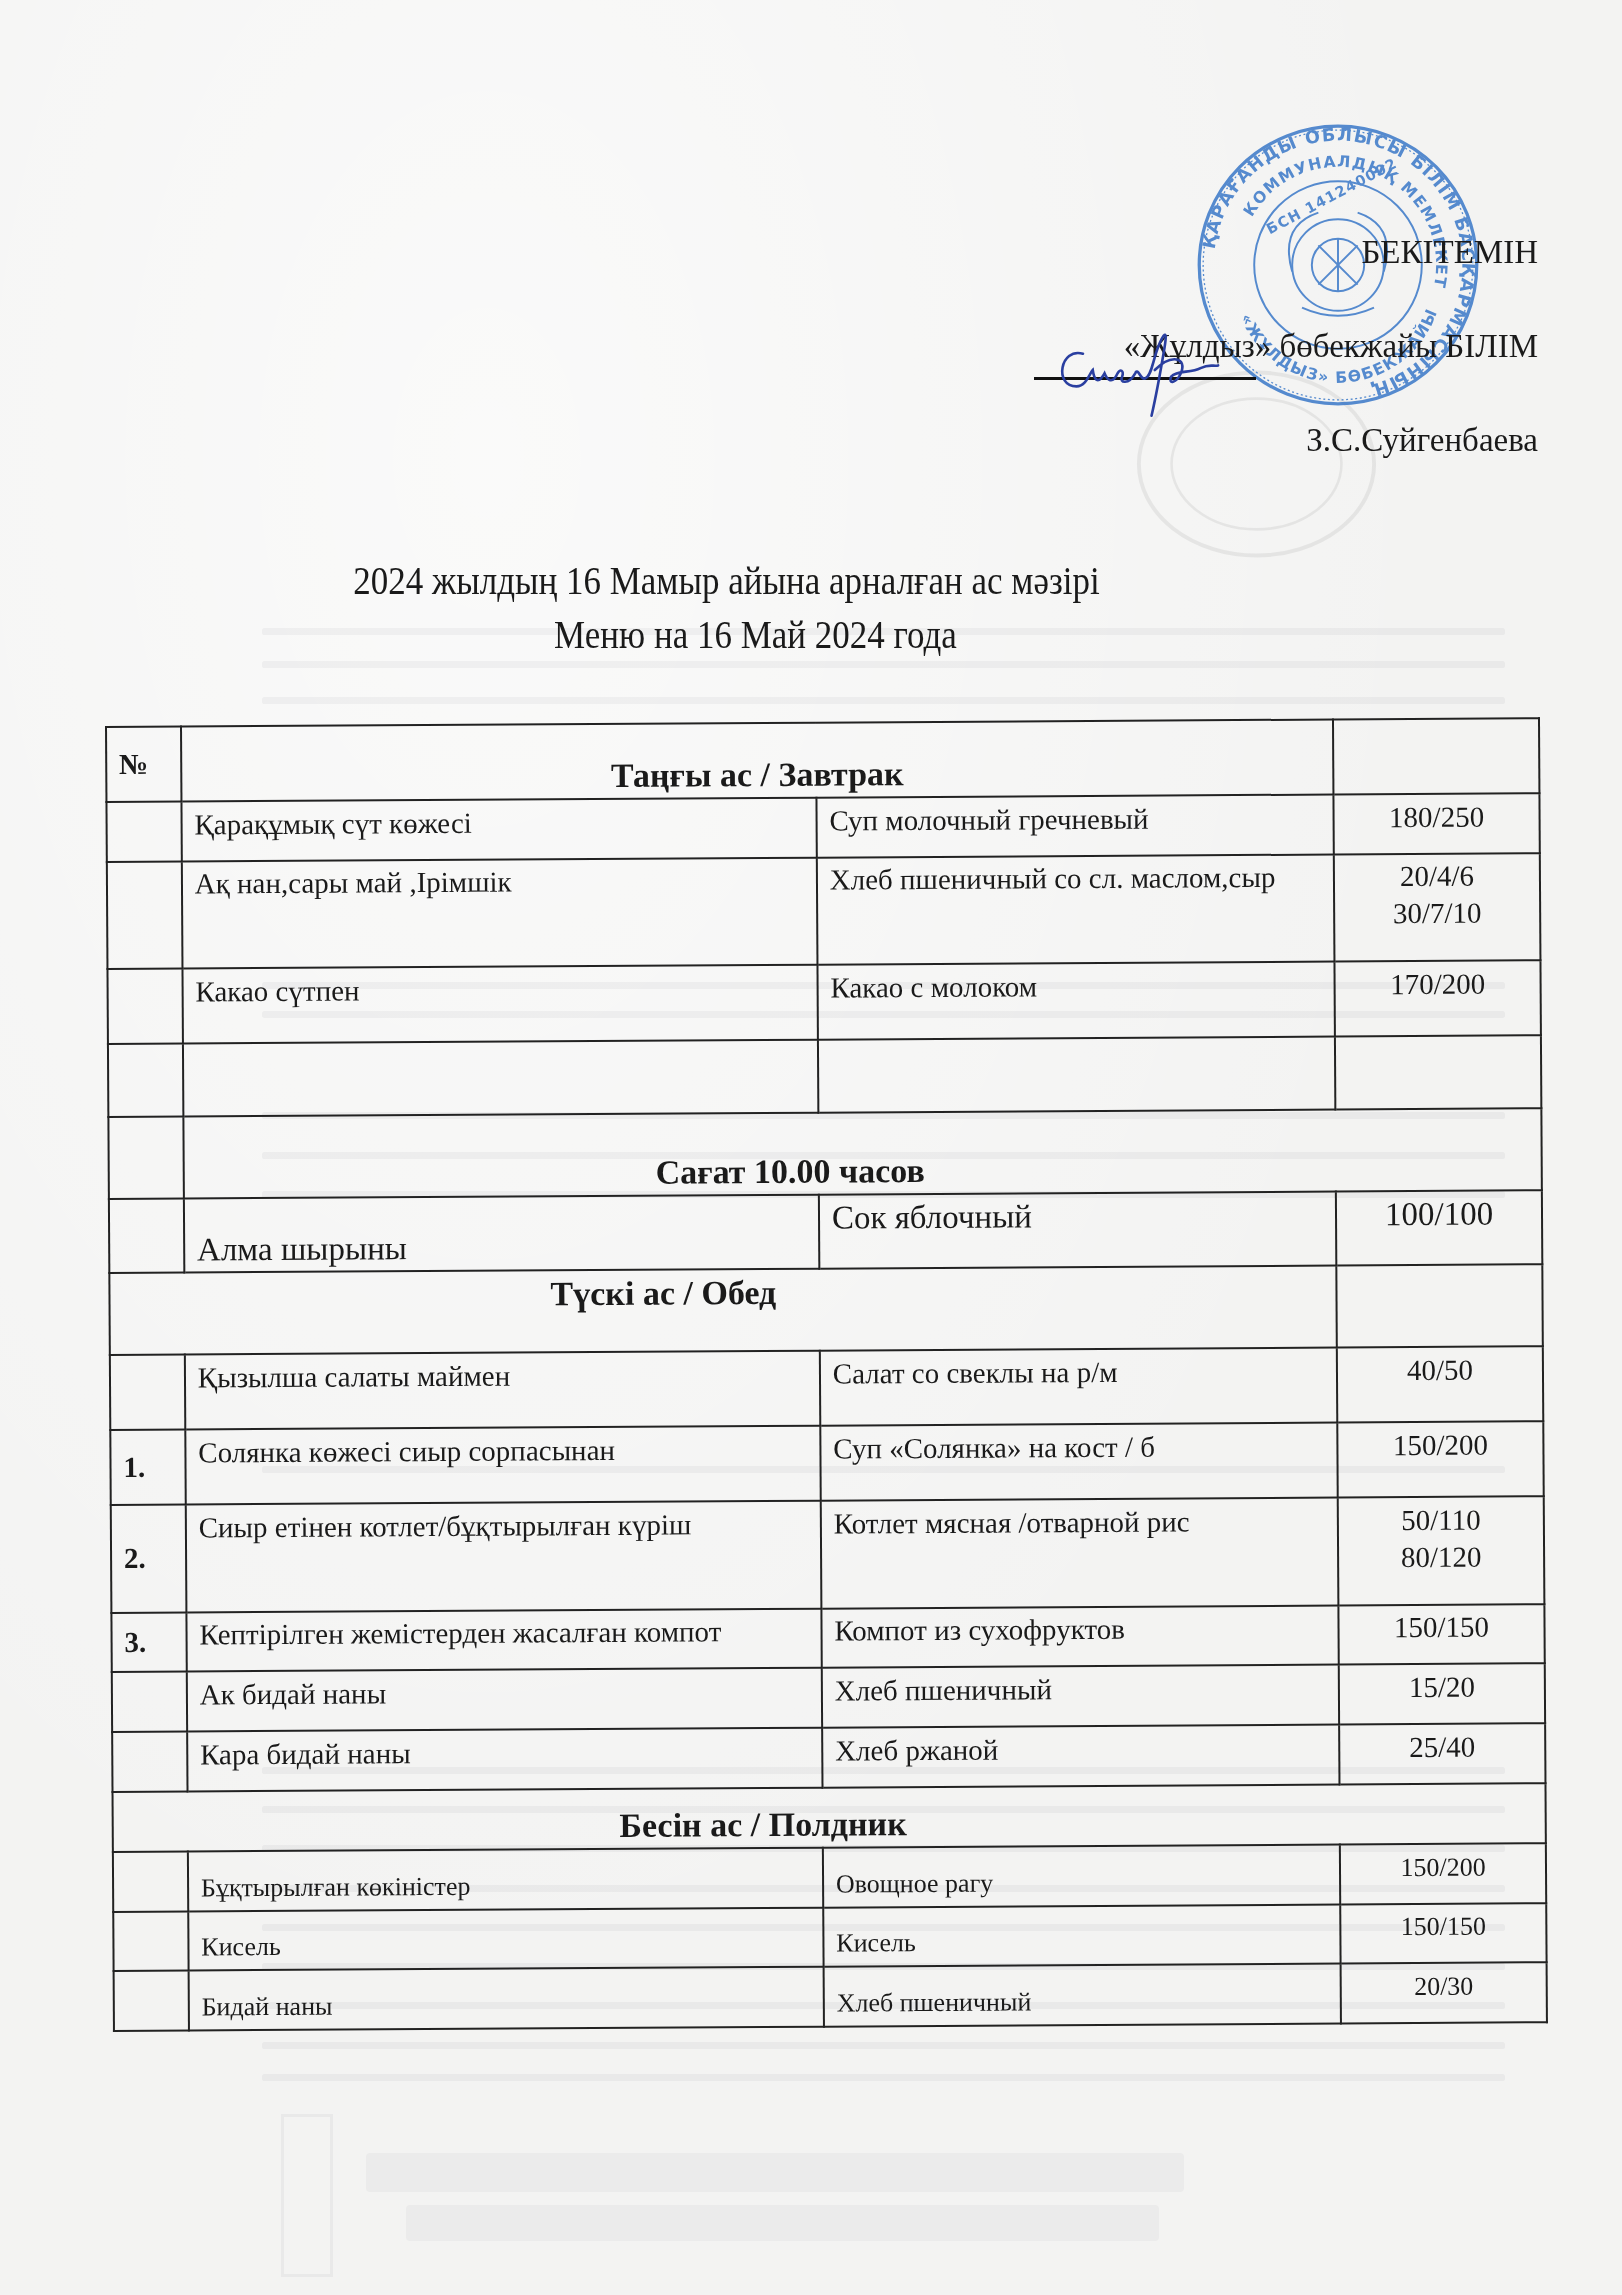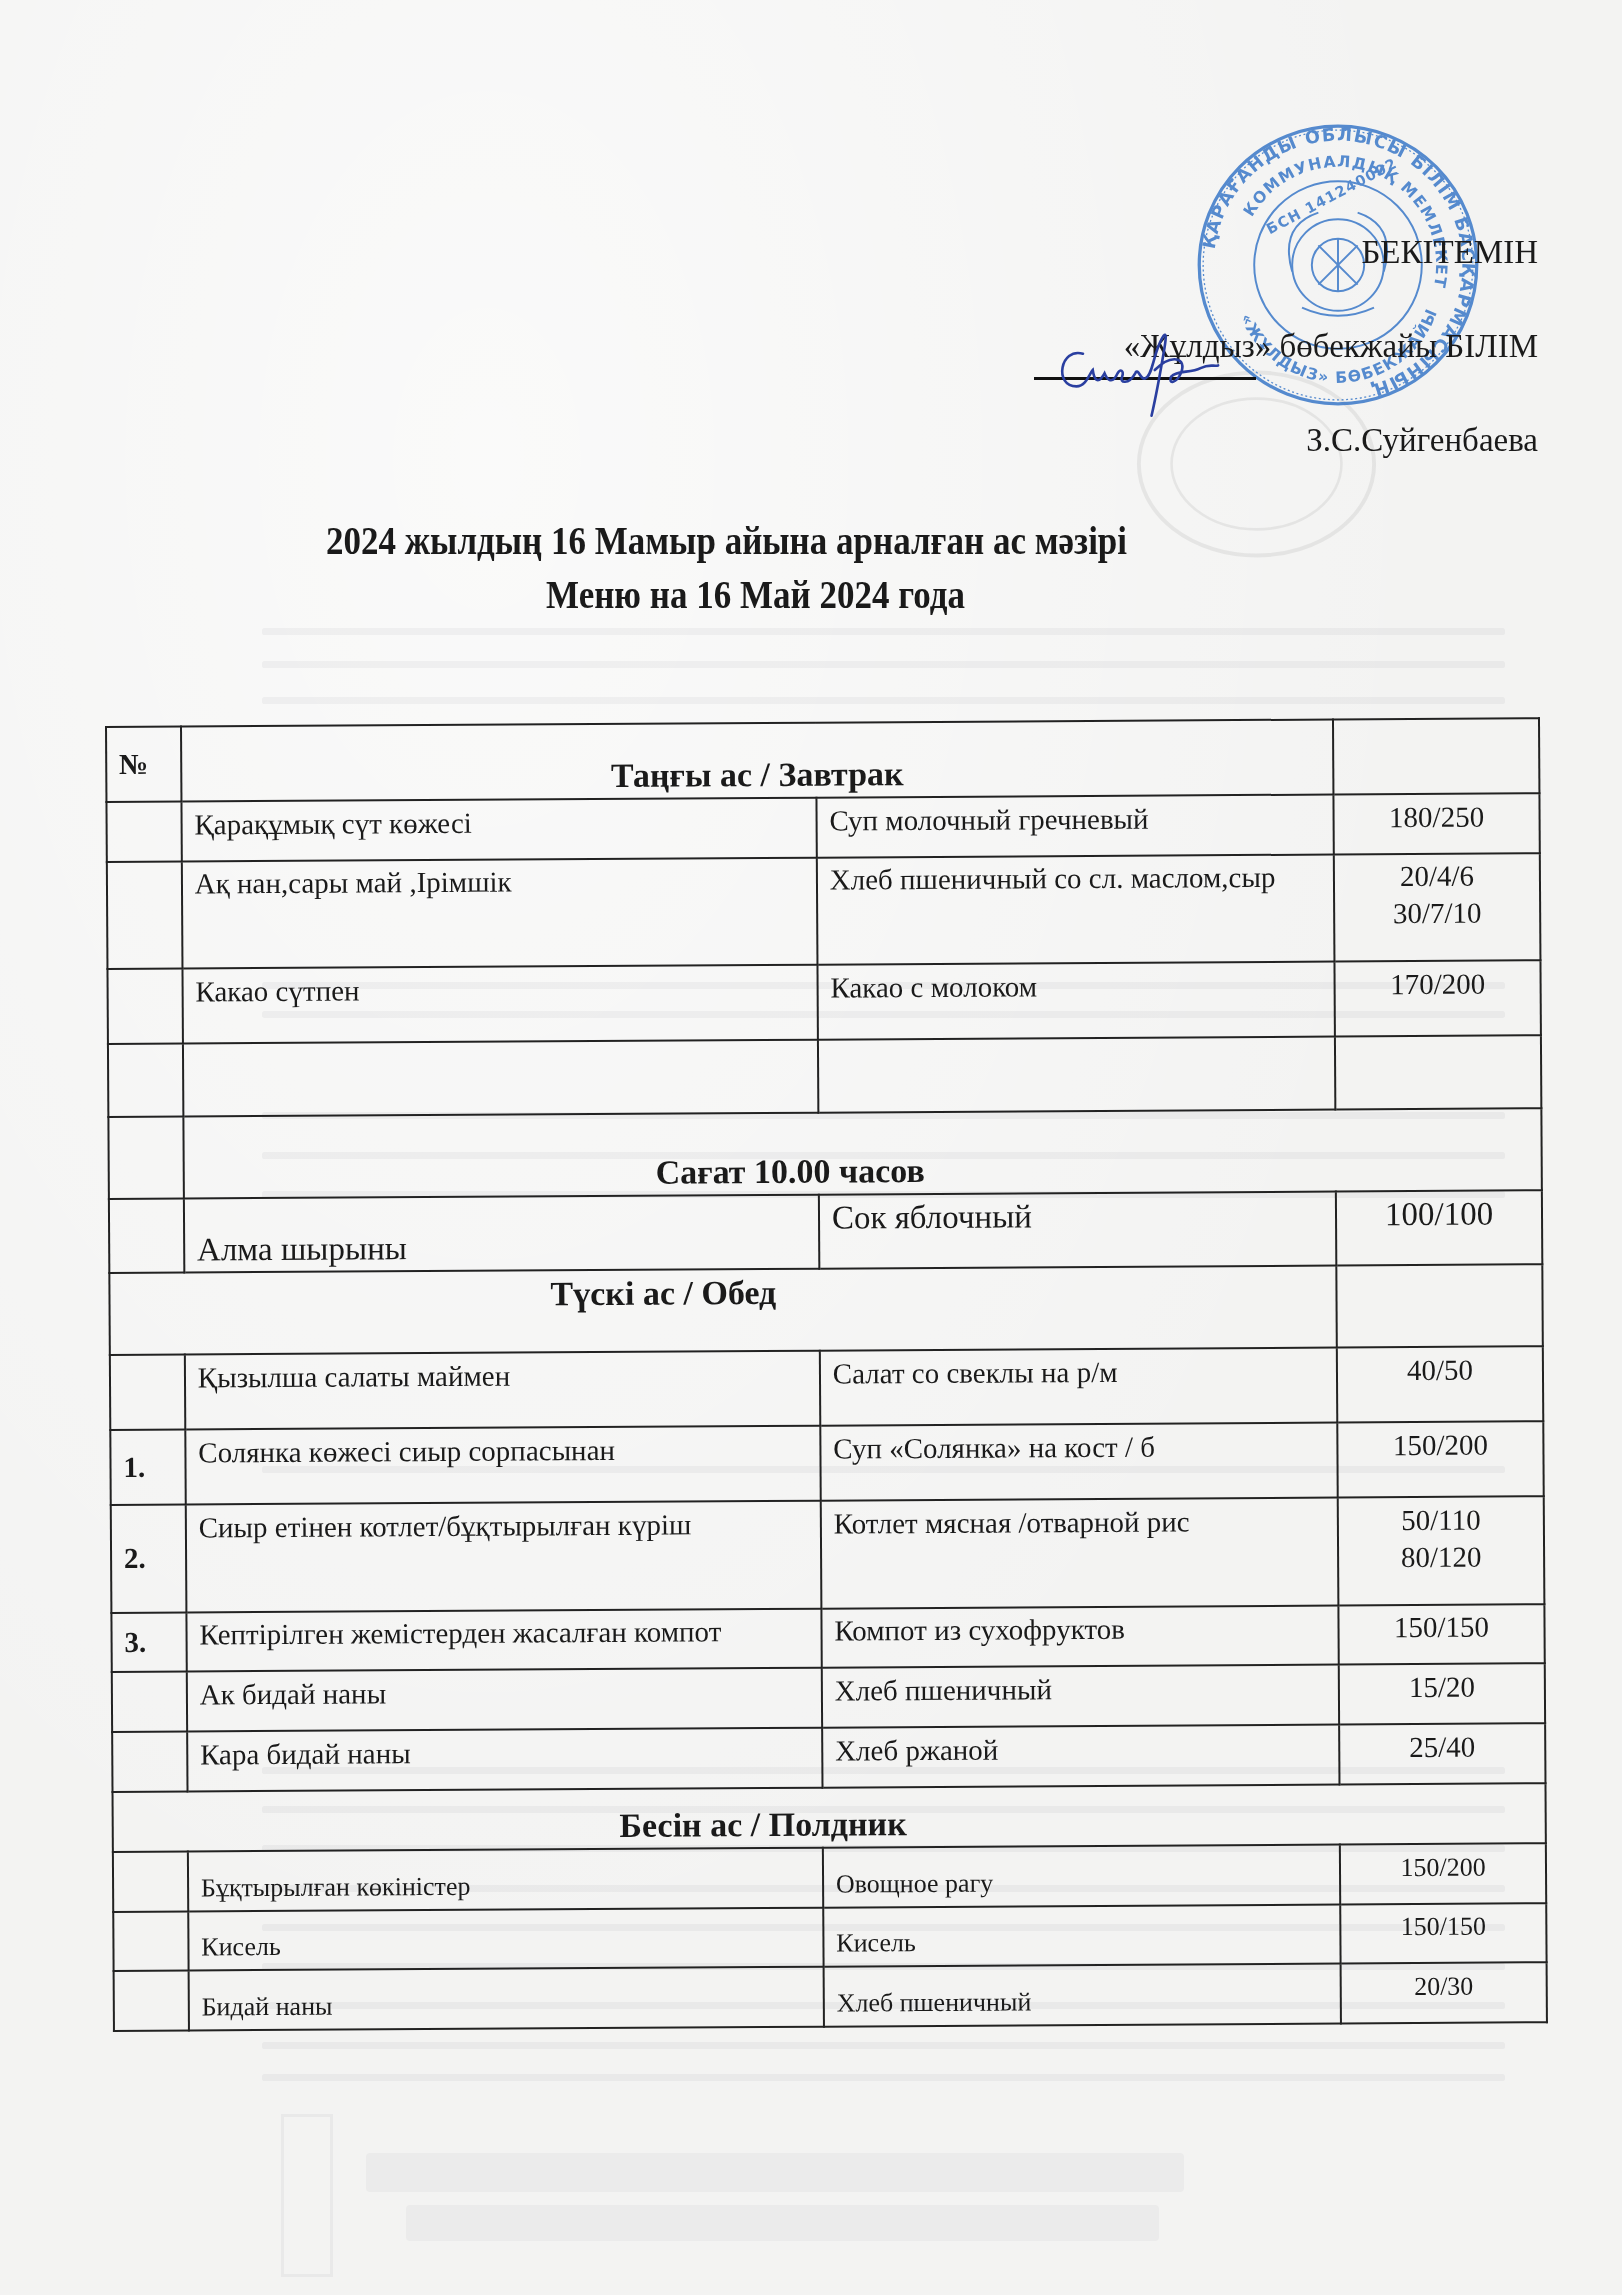--- a/index.html
+++ b/index.html
@@ -96,24 +96,24 @@
       font-family: "DejaVu Sans", sans-serif;
       font-weight: bold;
       font-size: 27px;
       fill: #3a78c8;
       letter-spacing: 2px;
     }
 
     
     .title-block {
       position: absolute;
-      left: 0; top: 518px;
+      left: 0; top: 558px;
       width: 1623px;
       text-align: center;
-      font-weight: bold;
+      font-weight: normal;
       z-index: 3;
     }
     .title-kz {
       font-size: 35px;
       line-height: 46px;
       position: relative;
       left: -85px;
       transform: scaleY(1.15);
     }
     .title-ru {

